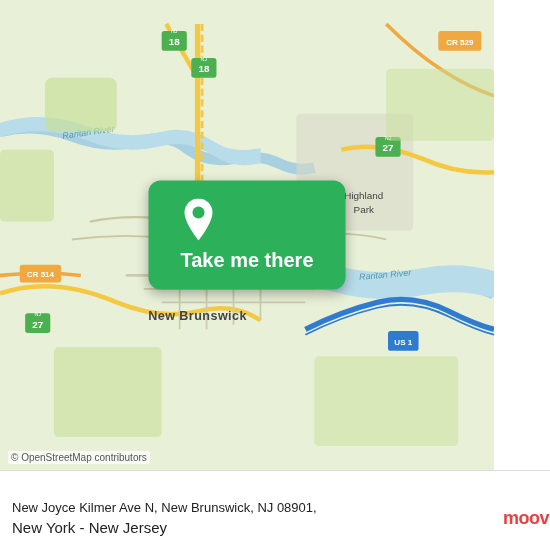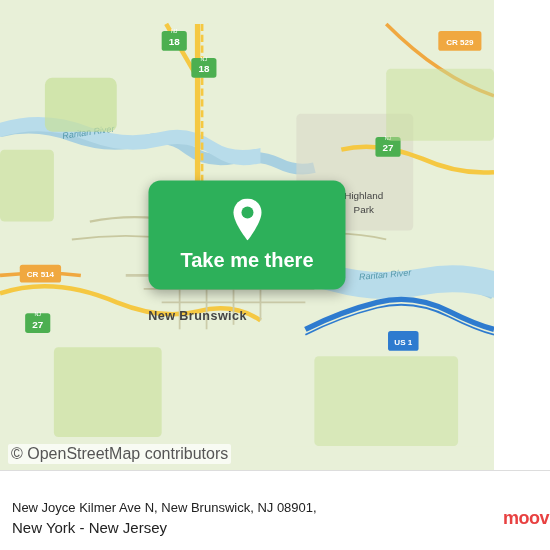--- a/index.html
+++ b/index.html
@@ -67,21 +67,20 @@
     #cta-button {
       position: absolute;
       left: 50%;
       top: 50%;
       transform: translate(-50%, -50%);
       background: #2db05a;
       border-radius: 12px;
       padding: 18px 32px;
       display: flex;
       flex-direction: column;
-      align-items: center;
       gap: 8px;
       cursor: pointer;
       box-shadow: 0 4px 12px rgba(0,0,0,0.3);
       min-width: 180px;
     }
 
     #cta-button .pin-icon {
       width: 36px;
       height: 42px;
     }
@@ -91,21 +90,21 @@
       font-size: 20px;
       font-weight: 600;
       white-space: nowrap;
     }
 
     
     .map-copyright {
       position: absolute;
       bottom: 6px;
       left: 8px;
-      font-size: 16px;
+      font-size: 10px;
       color: #555;
       background: rgba(255,255,255,0.7);
       padding: 1px 3px;
       border-radius: 2px;
     }
 
     
     .moovit-logo {
       display: flex;
       align-items: center;

